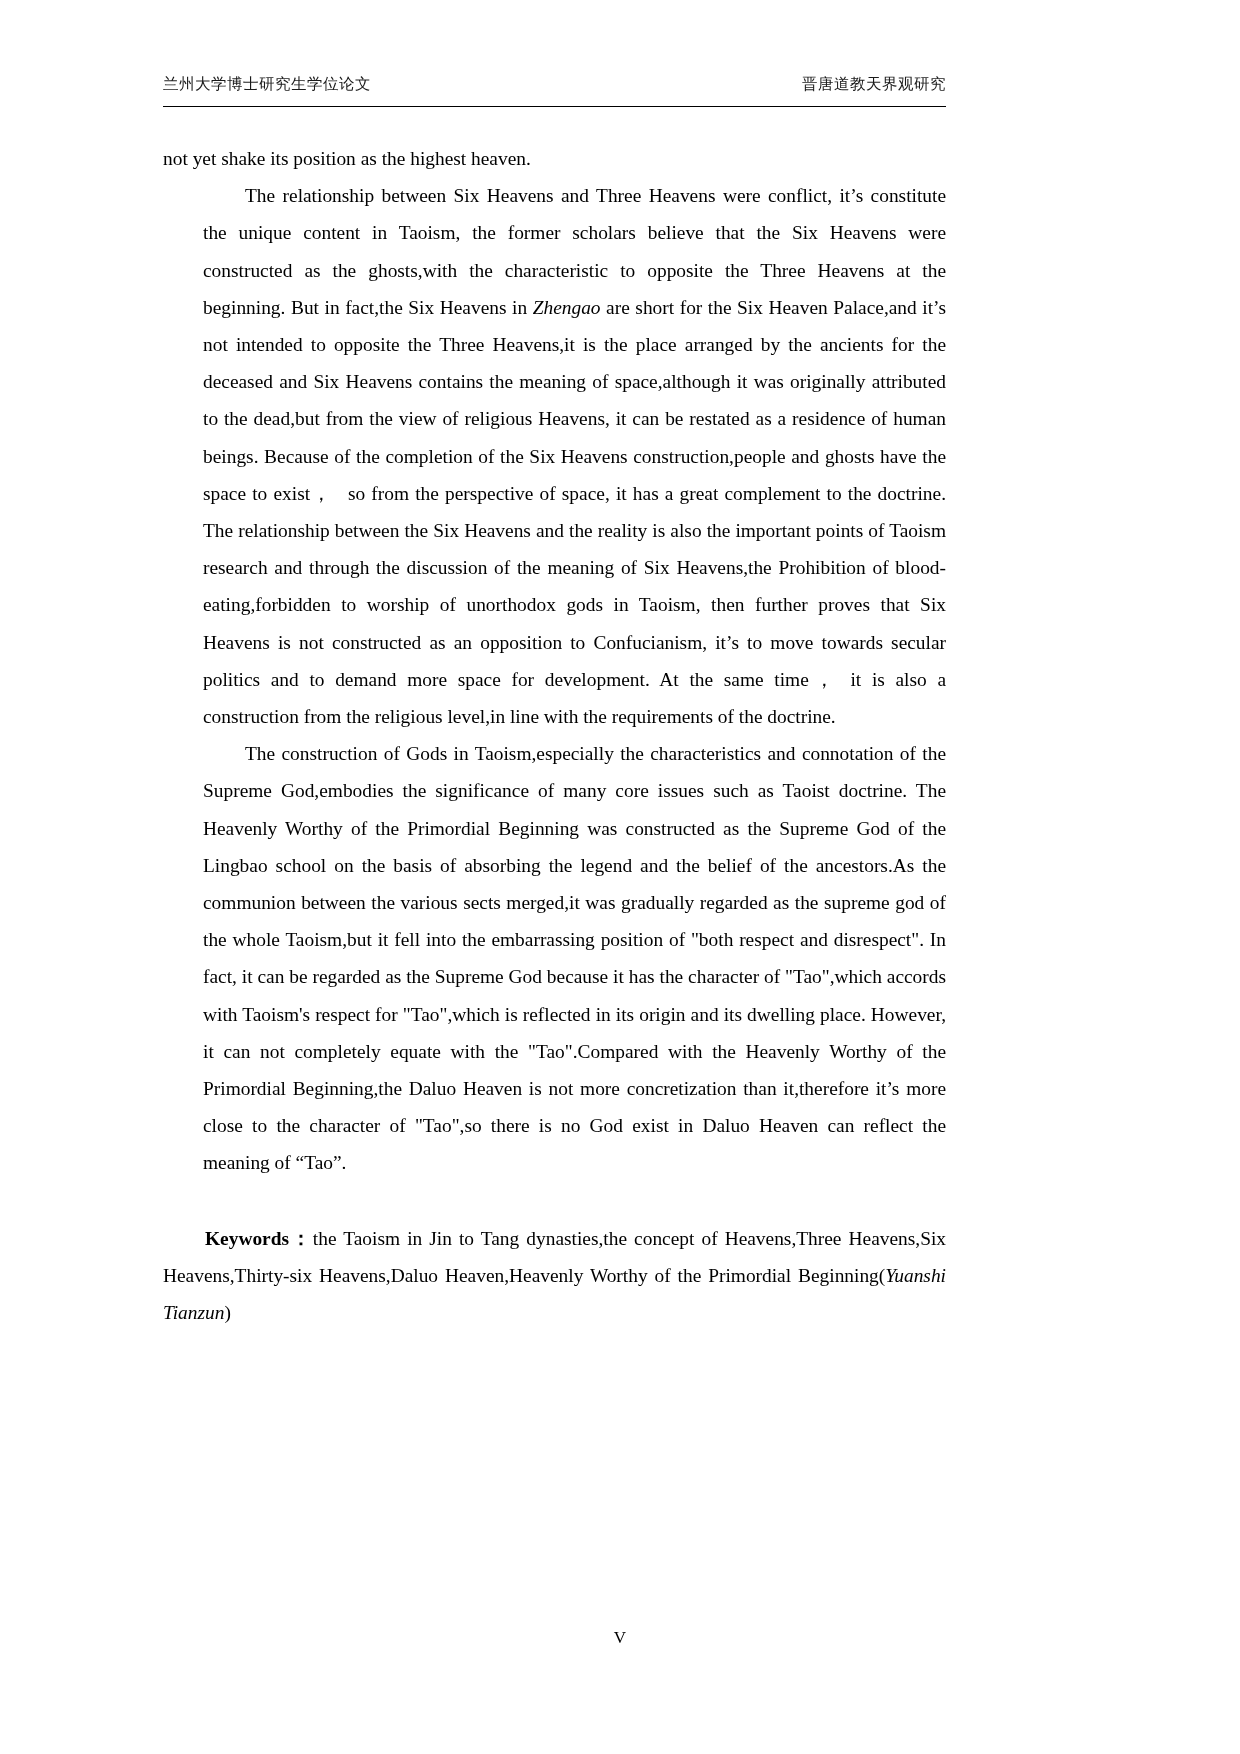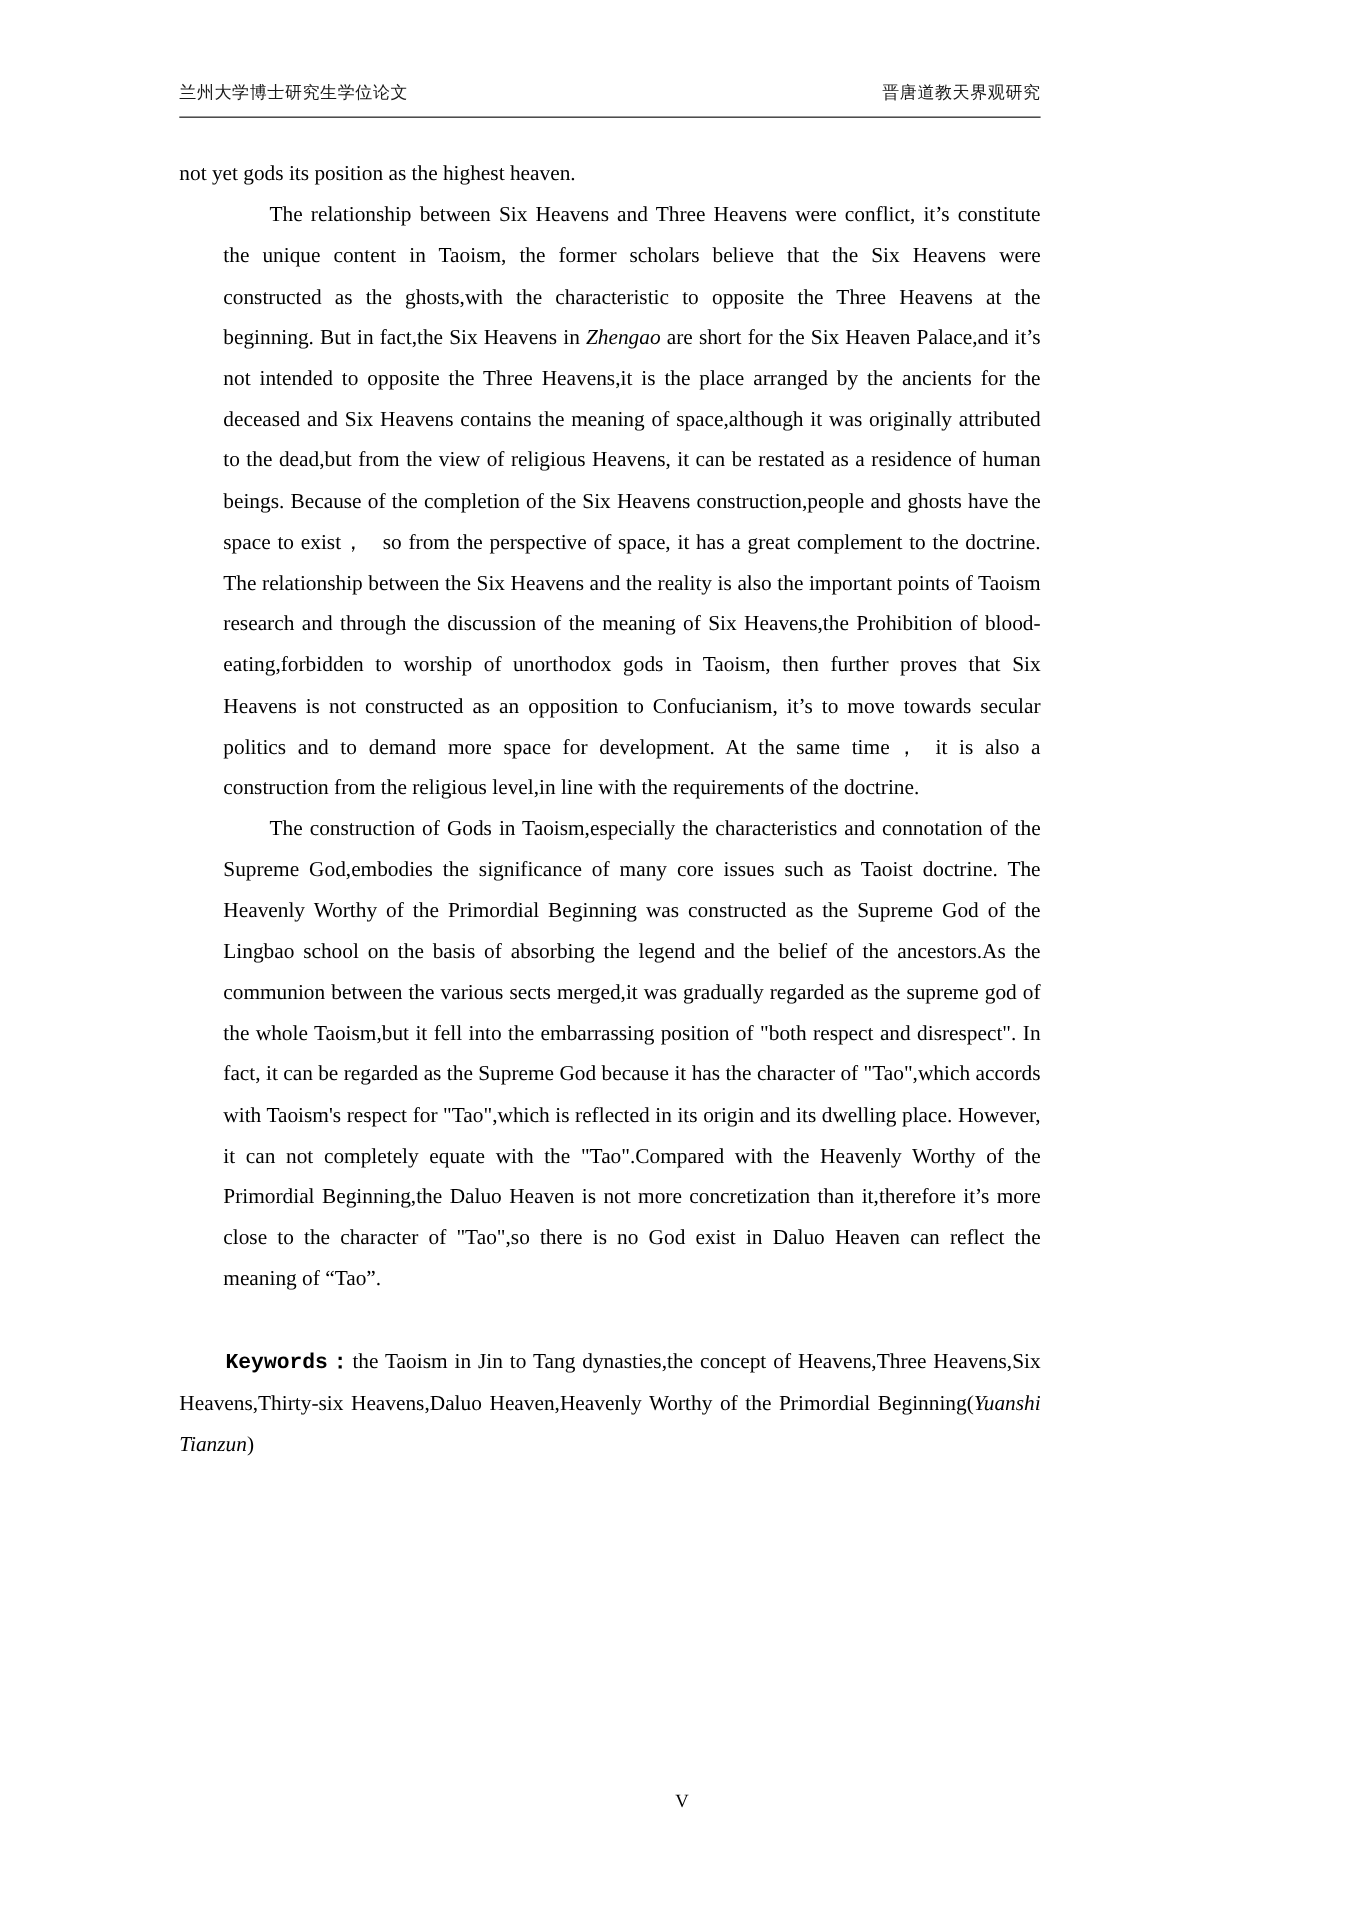--- a/index.html
+++ b/index.html
@@ -60,21 +60,21 @@
     font-size: 19.4px;
     line-height: 37.2px;
     text-align: justify;
     text-justify: inter-word;
     text-align-last: left;
     word-spacing: 0;
     hyphens: none;
   }
   p.indent { text-indent: 42px; margin-left: 40px; }
   .it { font-style: italic; }
-  .b { font-weight: bold; font-family: Liberation Mono, monospace; }
+  .b { font-weight: bold; }
 
   .gap-before-keywords { height: 38px; }
 
   
   p.keywords {
     margin: 0;
     font-size: 19.4px;
     line-height: 37.2px;
     text-align: justify;
     text-indent: 42px;
@@ -98,21 +98,21 @@
 <div class="page">
 
   <div class="header">
     <span class="header-left">兰州大学博士研究生学位论文</span>
     <span class="header-right">晋唐道教天界观研究</span>
   </div>
   <div class="header-rule"></div>
 
   <div class="content">
 
-    <p class="para"><span>not yet gods its position as the highest heaven.</span></p>
+    <p class="para"><span>not yet shake its position as the highest heaven.</span></p>
 
     <p class="para indent"><span>The relationship between Six Heavens and Three Heavens were conflict, it’s constitute the unique content in Taoism, the former scholars believe that the Six Heavens were constructed as the ghosts,with the characteristic to opposite the Three Heavens at the beginning. But in fact,the Six Heavens in </span><span class="it">Zhengao</span><span> are short for the Six Heaven Palace,and it’s not intended to opposite the Three Heavens,it is the place arranged by the ancients for the deceased and Six Heavens contains the meaning of space,although it was originally attributed to the dead,but from the view of religious Heavens, it can be restated as a residence of human beings. Because of the completion of the Six Heavens construction,people and ghosts have the space to exist，  so from the perspective of space, it has a great complement to the doctrine. The relationship between the Six Heavens and the reality is also the important points of Taoism research and through the discussion of the meaning of Six Heavens,the Prohibition of blood-eating,forbidden to worship of unorthodox gods in Taoism, then further proves that Six Heavens is not constructed as an opposition to Confucianism, it’s to move towards secular politics and to demand more space for development. At the same time， it is also a construction from the religious level,in line with the requirements of the doctrine.</span></p>
 
     <p class="para indent"><span>The construction of Gods in Taoism,especially the characteristics and connotation of the Supreme God,embodies the significance of many core issues such as Taoist doctrine. The Heavenly Worthy of the Primordial Beginning was constructed as the Supreme God of the Lingbao school on the basis of absorbing the legend and the belief of the ancestors.As the communion between the various sects merged,it was gradually regarded as the supreme god of the whole Taoism,but it fell into the embarrassing position of "both respect and disrespect". In fact, it can be regarded as the Supreme God because it has the character of "Tao",which accords with Taoism's respect for "Tao",which is reflected in its origin and its dwelling place. However, it can not completely equate with the "Tao".Compared with the Heavenly Worthy of the Primordial Beginning,the Daluo Heaven is not more concretization than it,therefore it’s more close to the character of "Tao",so there is no God exist in Daluo Heaven can reflect the meaning of “Tao”.</span></p>
 
     <div class="gap-before-keywords"></div>
 
     <p class="keywords"><span class="b">Keywords</span><span class="b">：</span><span>the Taoism in Jin to Tang dynasties,the concept of Heavens,Three Heavens,Six Heavens,Thirty-six Heavens,Daluo Heaven,Heavenly Worthy of the Primordial Beginning(</span><span class="it">Yuanshi Tianzun</span><span>)</span></p>
 
   </div>

